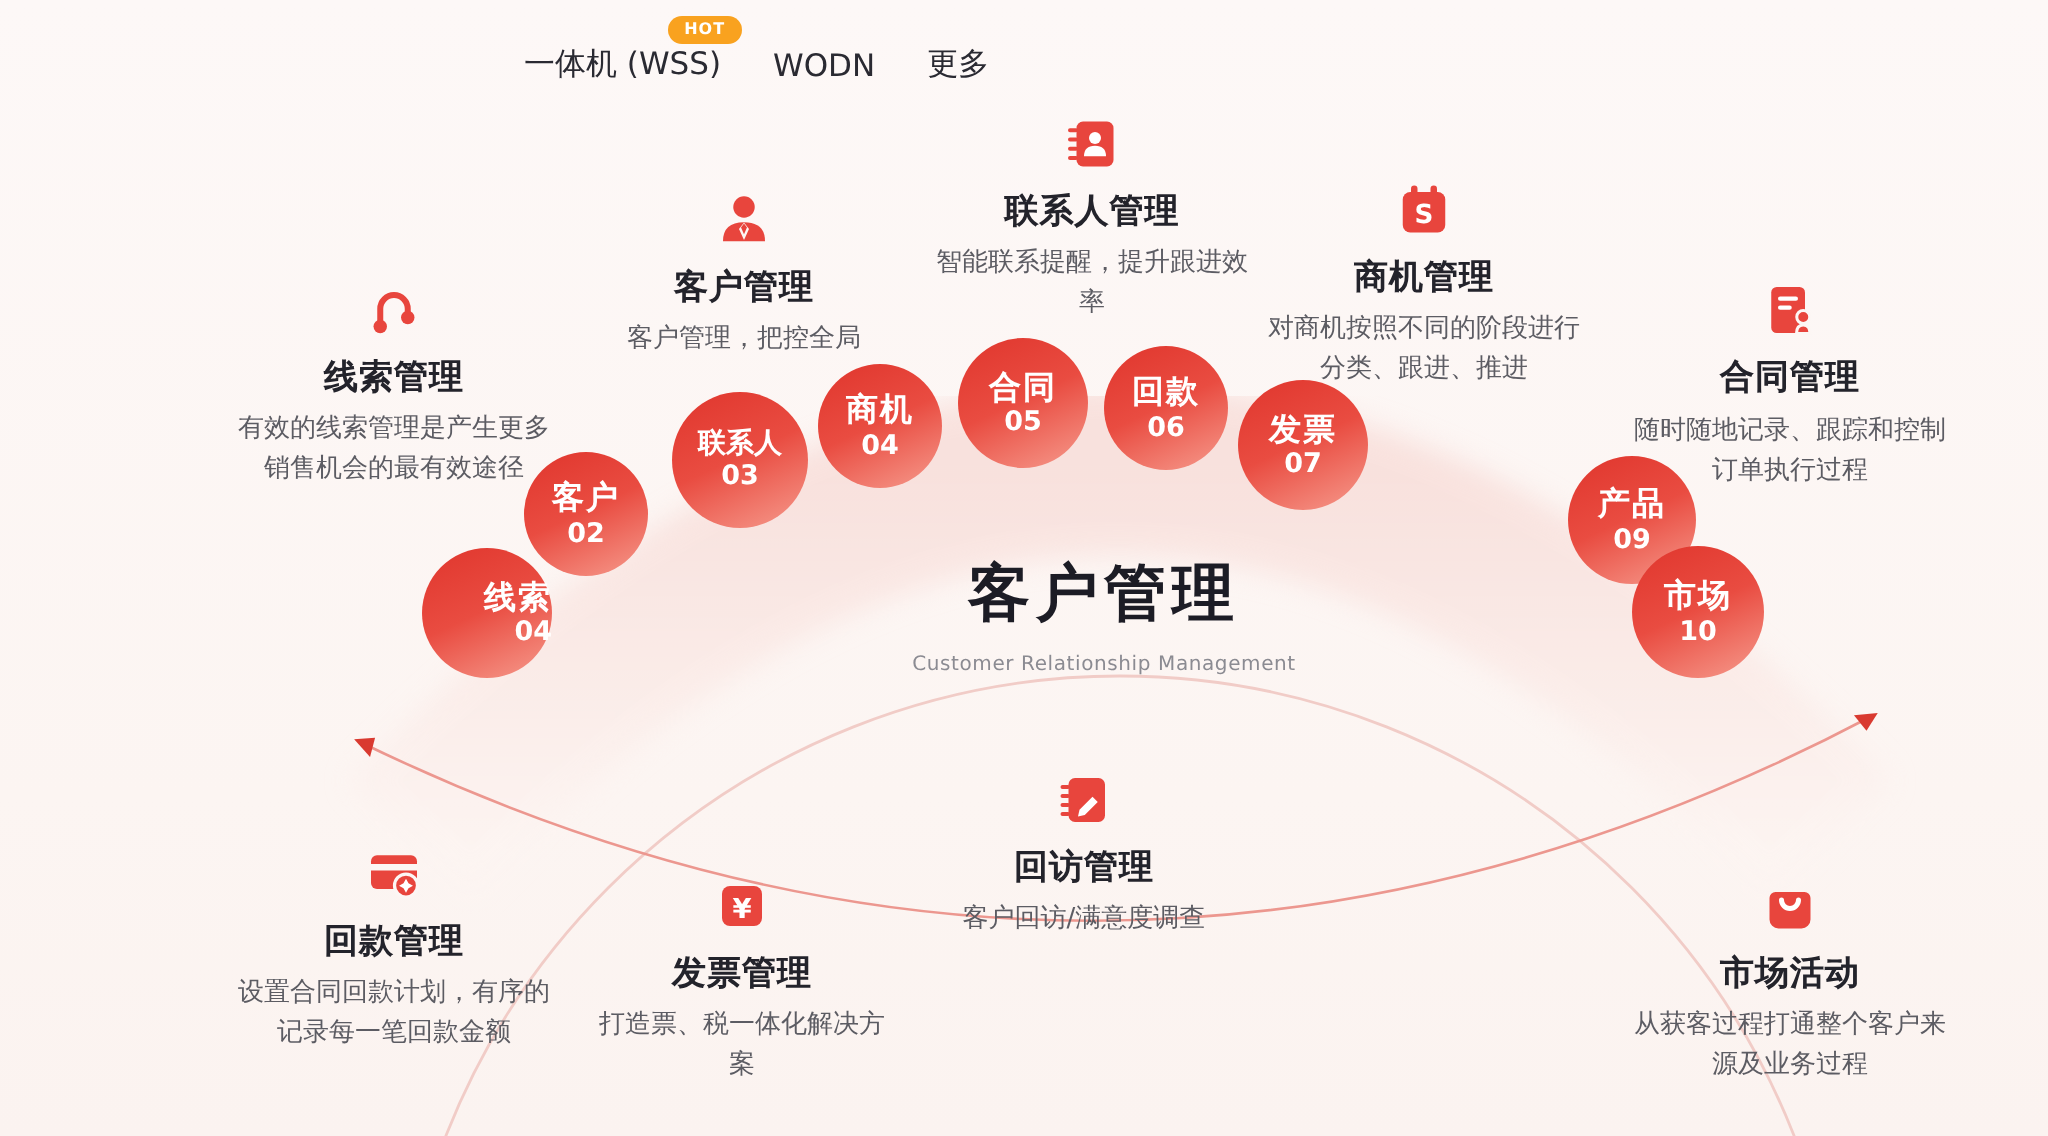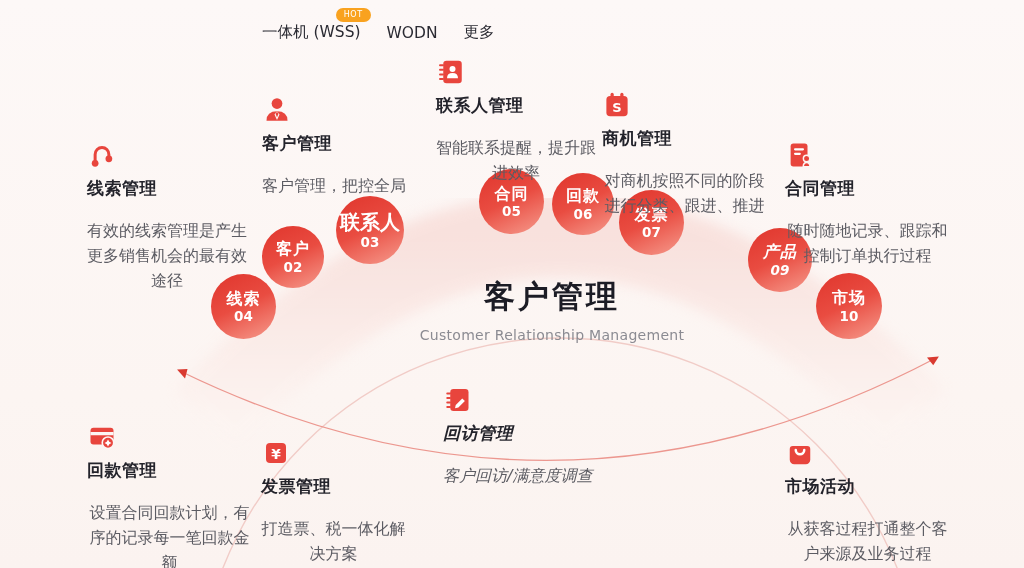--- a/index.html
+++ b/index.html
@@ -18,63 +18,63 @@
   
   .topnav {
     position:absolute; left:262px; top:22px;
     display:flex; align-items:center; gap:26px;
     font-size:15.5px; color:#2a2a32;
   }
   .nav-item { position:relative; cursor:pointer; white-space:nowrap; }
   .hot {
     position:absolute; top:-14px; right:-10px;
     background:#f9a21f; color:#fff;
-    font-size:8px; font-weight:normal; letter-spacing:.5px;
+    font-size:8px; font-weight:bold; letter-spacing:.5px;
     padding:2px 8px 3px; border-radius:9px;
   }
 
   
   .bubble {
     position:absolute; border-radius:50%;
     background:linear-gradient(155deg,#e1382f 5%,#e94c41 48%,#f69b8d 100%);
     color:#fff; display:flex; flex-direction:column;
     align-items:center; justify-content:center; line-height:1.2;
   }
   .b-label { font-size:16px; font-weight:bold; letter-spacing:1px; }
   .b-num   { font-size:13.5px; font-weight:600; }
-  .c1 {left:211px; top:274px; width:65px; height:65px;}
+  .c1 {left:211px; top:274px; width:65px; height:65px;align-items:flex-end;}
   .c2 {left:262px; top:226px; width:62px; height:62px;justify-content:center;}
   .c3 {left:336px; top:196px; width:68px; height:68px;}
-  .c3 .b-label { font-size:20px; letter-spacing:0; }
+  .c3 .b-label { font-size:14px; letter-spacing:0; }
   .c4 {left:409px; top:182px; width:62px; height:62px;}
   .c5 {left:479px; top:169px; width:65px; height:65px;text-align:right;}
   .c6 {left:552px; top:173px; width:62px; height:62px;}
   .c7 {left:619px; top:190px; width:65px; height:65px;}
   .c8 {left:691px; top:214px; width:62px; height:62px;}
-  .c9 {left:748px; top:228px; width:64px; height:64px;font-style:italic;}
+  .c9 {left:784px; top:228px; width:64px; height:64px;}
   .c10{left:816px; top:273px; width:66px; height:66px;}
 
   
   .center-block { position:absolute; left:352px; top:276px; width:400px; text-align:center; }
   .center-block h1 { font-size:31px; font-weight:bold; color:#1c1c25; letter-spacing:3px; }
-  .center-block p  { font-size:14px; color:#8b8b92; margin-top:9px; letter-spacing:.3px; }
-
-  
-  .feature { position:absolute; width:220px; display:flex; flex-direction:column; align-items:flex-start; text-align:center; }
+  .center-block p  { font-size:10px; color:#8b8b92; margin-top:9px; letter-spacing:.3px; }
+
+  
+  .feature { position:absolute; width:220px; display:flex; flex-direction:column; align-items:center; text-align:center; }
   .feature svg { width:30px; height:30px; }
   .f-title { font-size:17px; font-weight:bold; color:#23232b; margin-top:7px; letter-spacing:.5px; }
-  .f-desc  { font-size:16px; color:#5c5c63; line-height:1.55; margin-top:19px; }
+  .f-desc  { font-size:13px; color:#5c5c63; line-height:1.55; margin-top:5px; }
   .f1 {left:87px;  top:140px;} .f1 .f-desc{max-width:160px;}
   .f2 {left:262px; top:95px;}
   .f3 {left:436px; top:57px;}  .f3 .f-desc{max-width:160px;}
   .f4 {left:602px; top:90px;}  .f4 .f-desc{max-width:165px;}
   .f5 {left:785px; top:140px;font-family:Liberation Serif, serif;} .f5 .f-desc{max-width:165px;}
   .f6 {left:87px;  top:422px;} .f6 .f-desc{max-width:165px;}
   .f7 {left:261px; top:438px;} .f7 .f-desc{max-width:145px;}
-  .f8 {left:443px; top:385px;font-style:italic;}
+  .f8 {left:432px; top:385px;}
   .f9 {left:612px; top:438px;}
   .f10{left:785px; top:438px;} .f10 .f-desc{max-width:165px;}
 </style>
 </head>
 <body>
 
 <div class="stage">
 
   <svg class="deco" viewBox="0 0 1024 568">
     <defs>
@@ -113,20 +113,24 @@
     <span class="b-num">04</span>
   </div>
   <div class="bubble c2">
     <span class="b-label">客户</span>
     <span class="b-num">02</span>
   </div>
   <div class="bubble c3">
     <span class="b-label">联系人</span>
     <span class="b-num">03</span>
   </div>
+  <div class="bubble c4">
+    <span class="b-label">商机</span>
+    <span class="b-num">04</span>
+  </div>
   <div class="bubble c5">
     <span class="b-label">合同</span>
     <span class="b-num">05</span>
   </div>
   <div class="bubble c6">
     <span class="b-label">回款</span>
     <span class="b-num">06</span>
   </div>
   <div class="bubble c7">
     <span class="b-label">发票</span>

